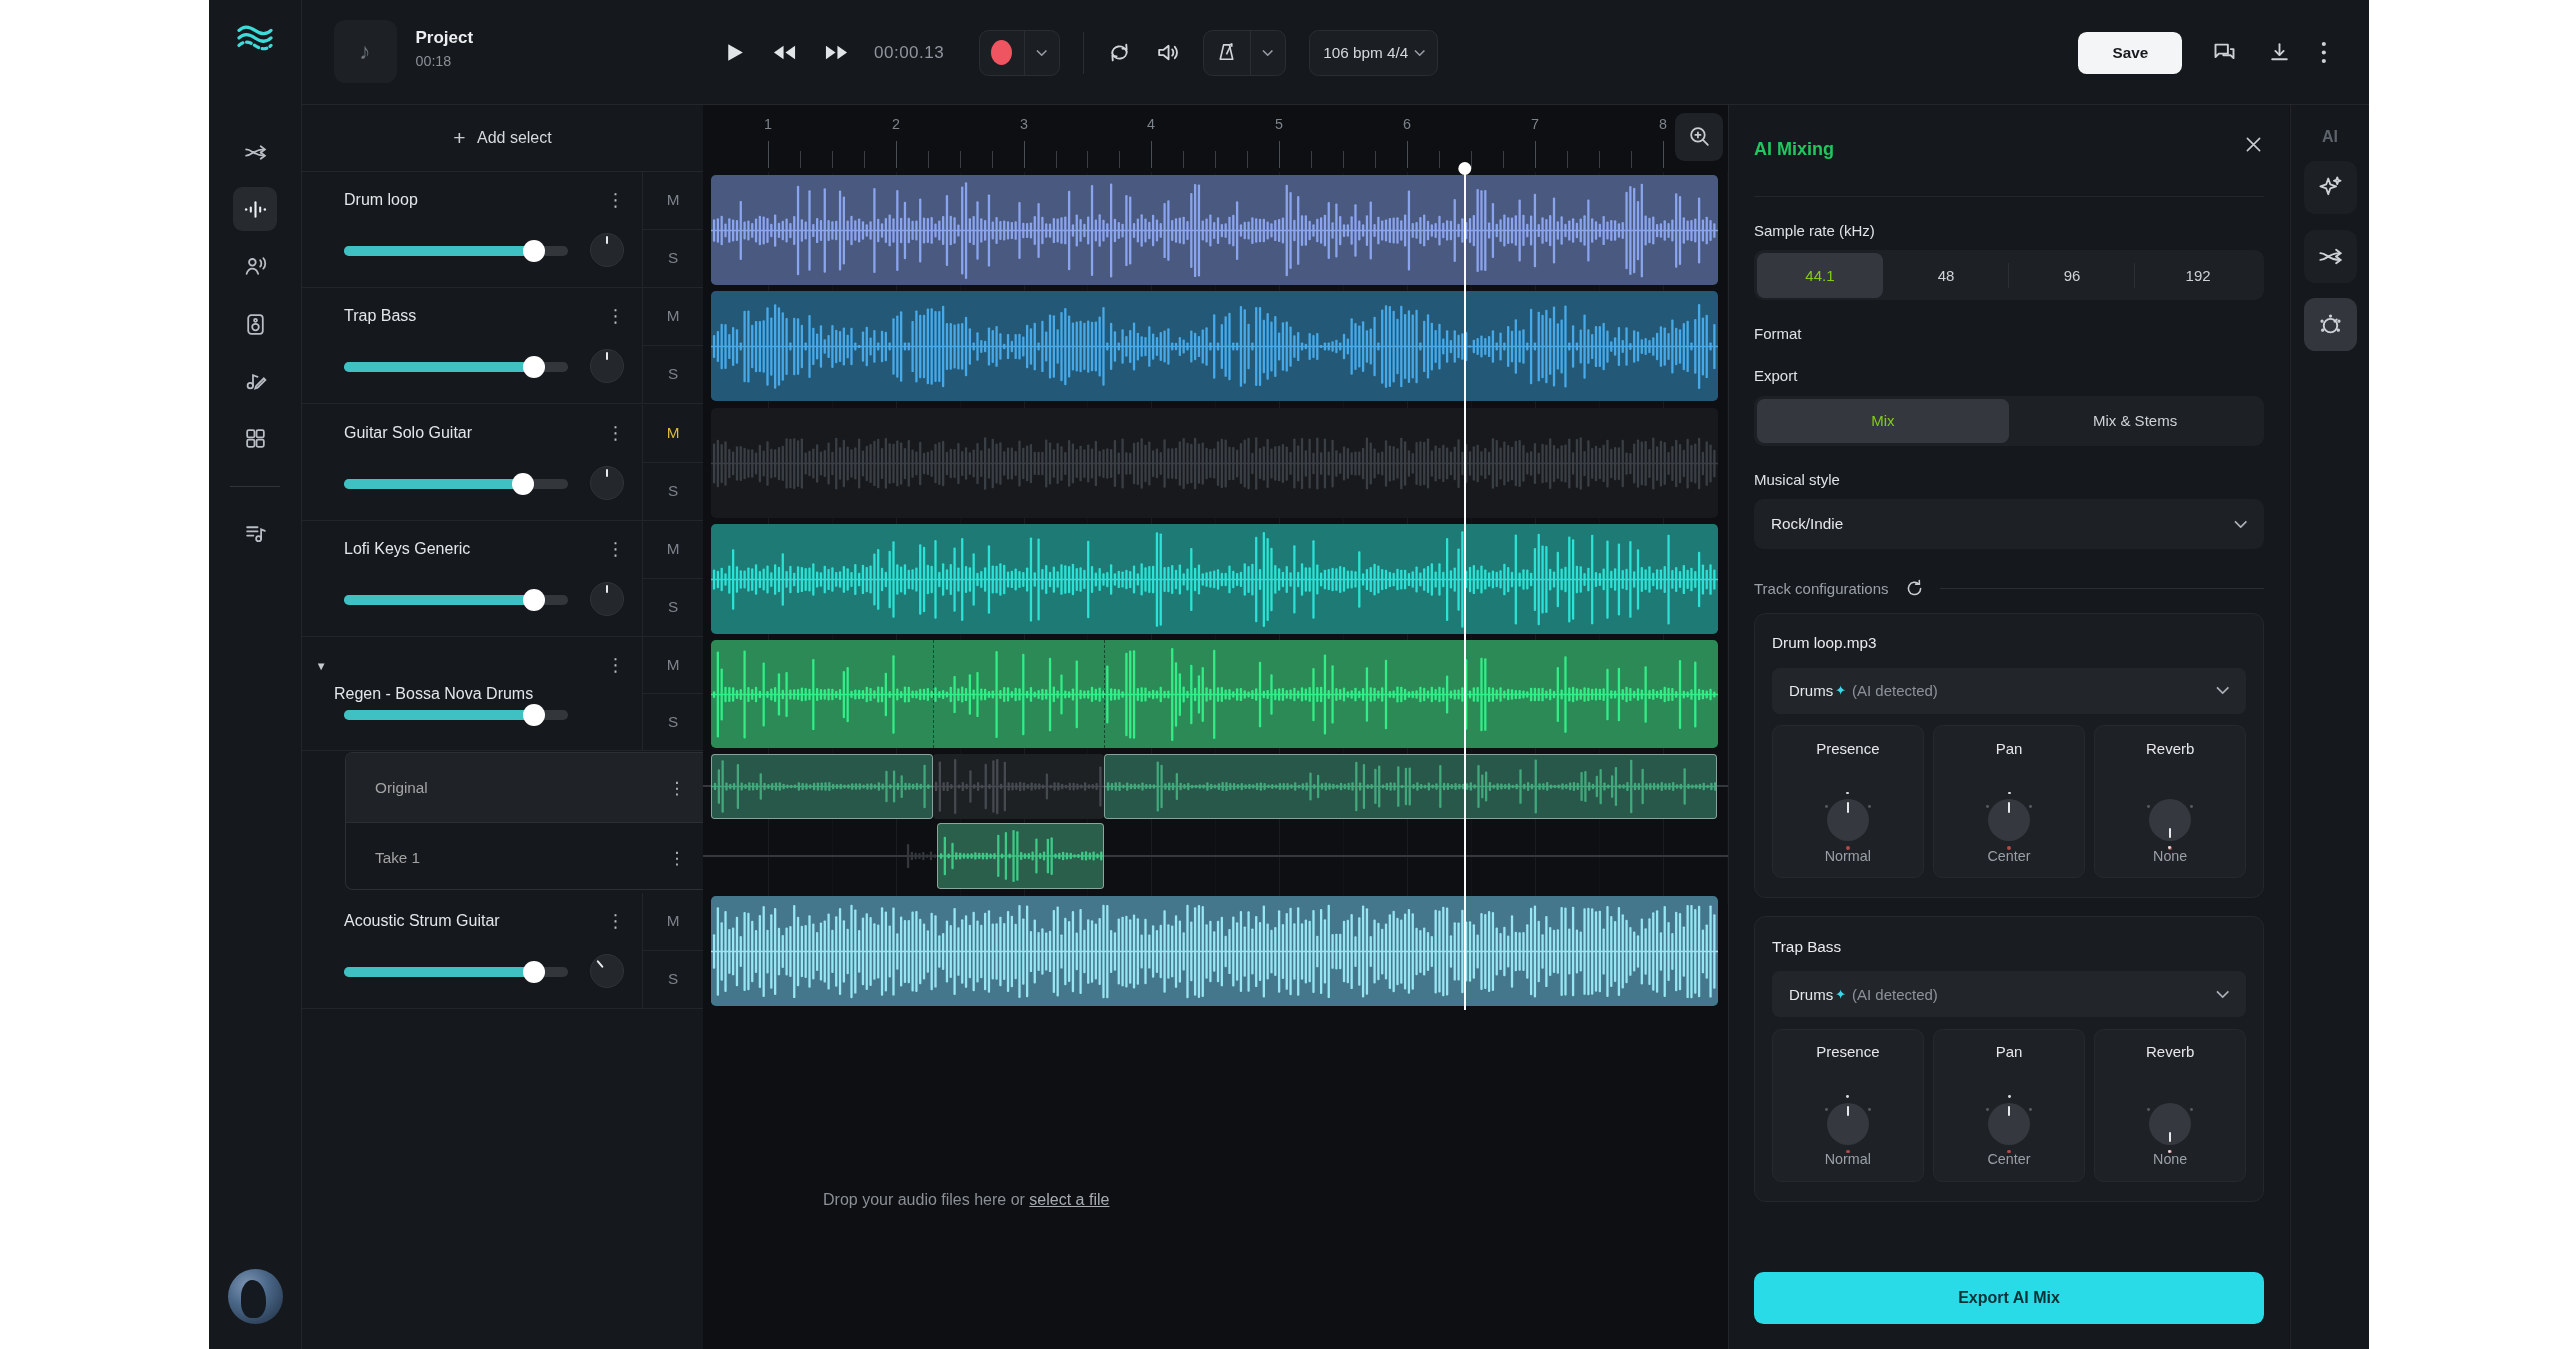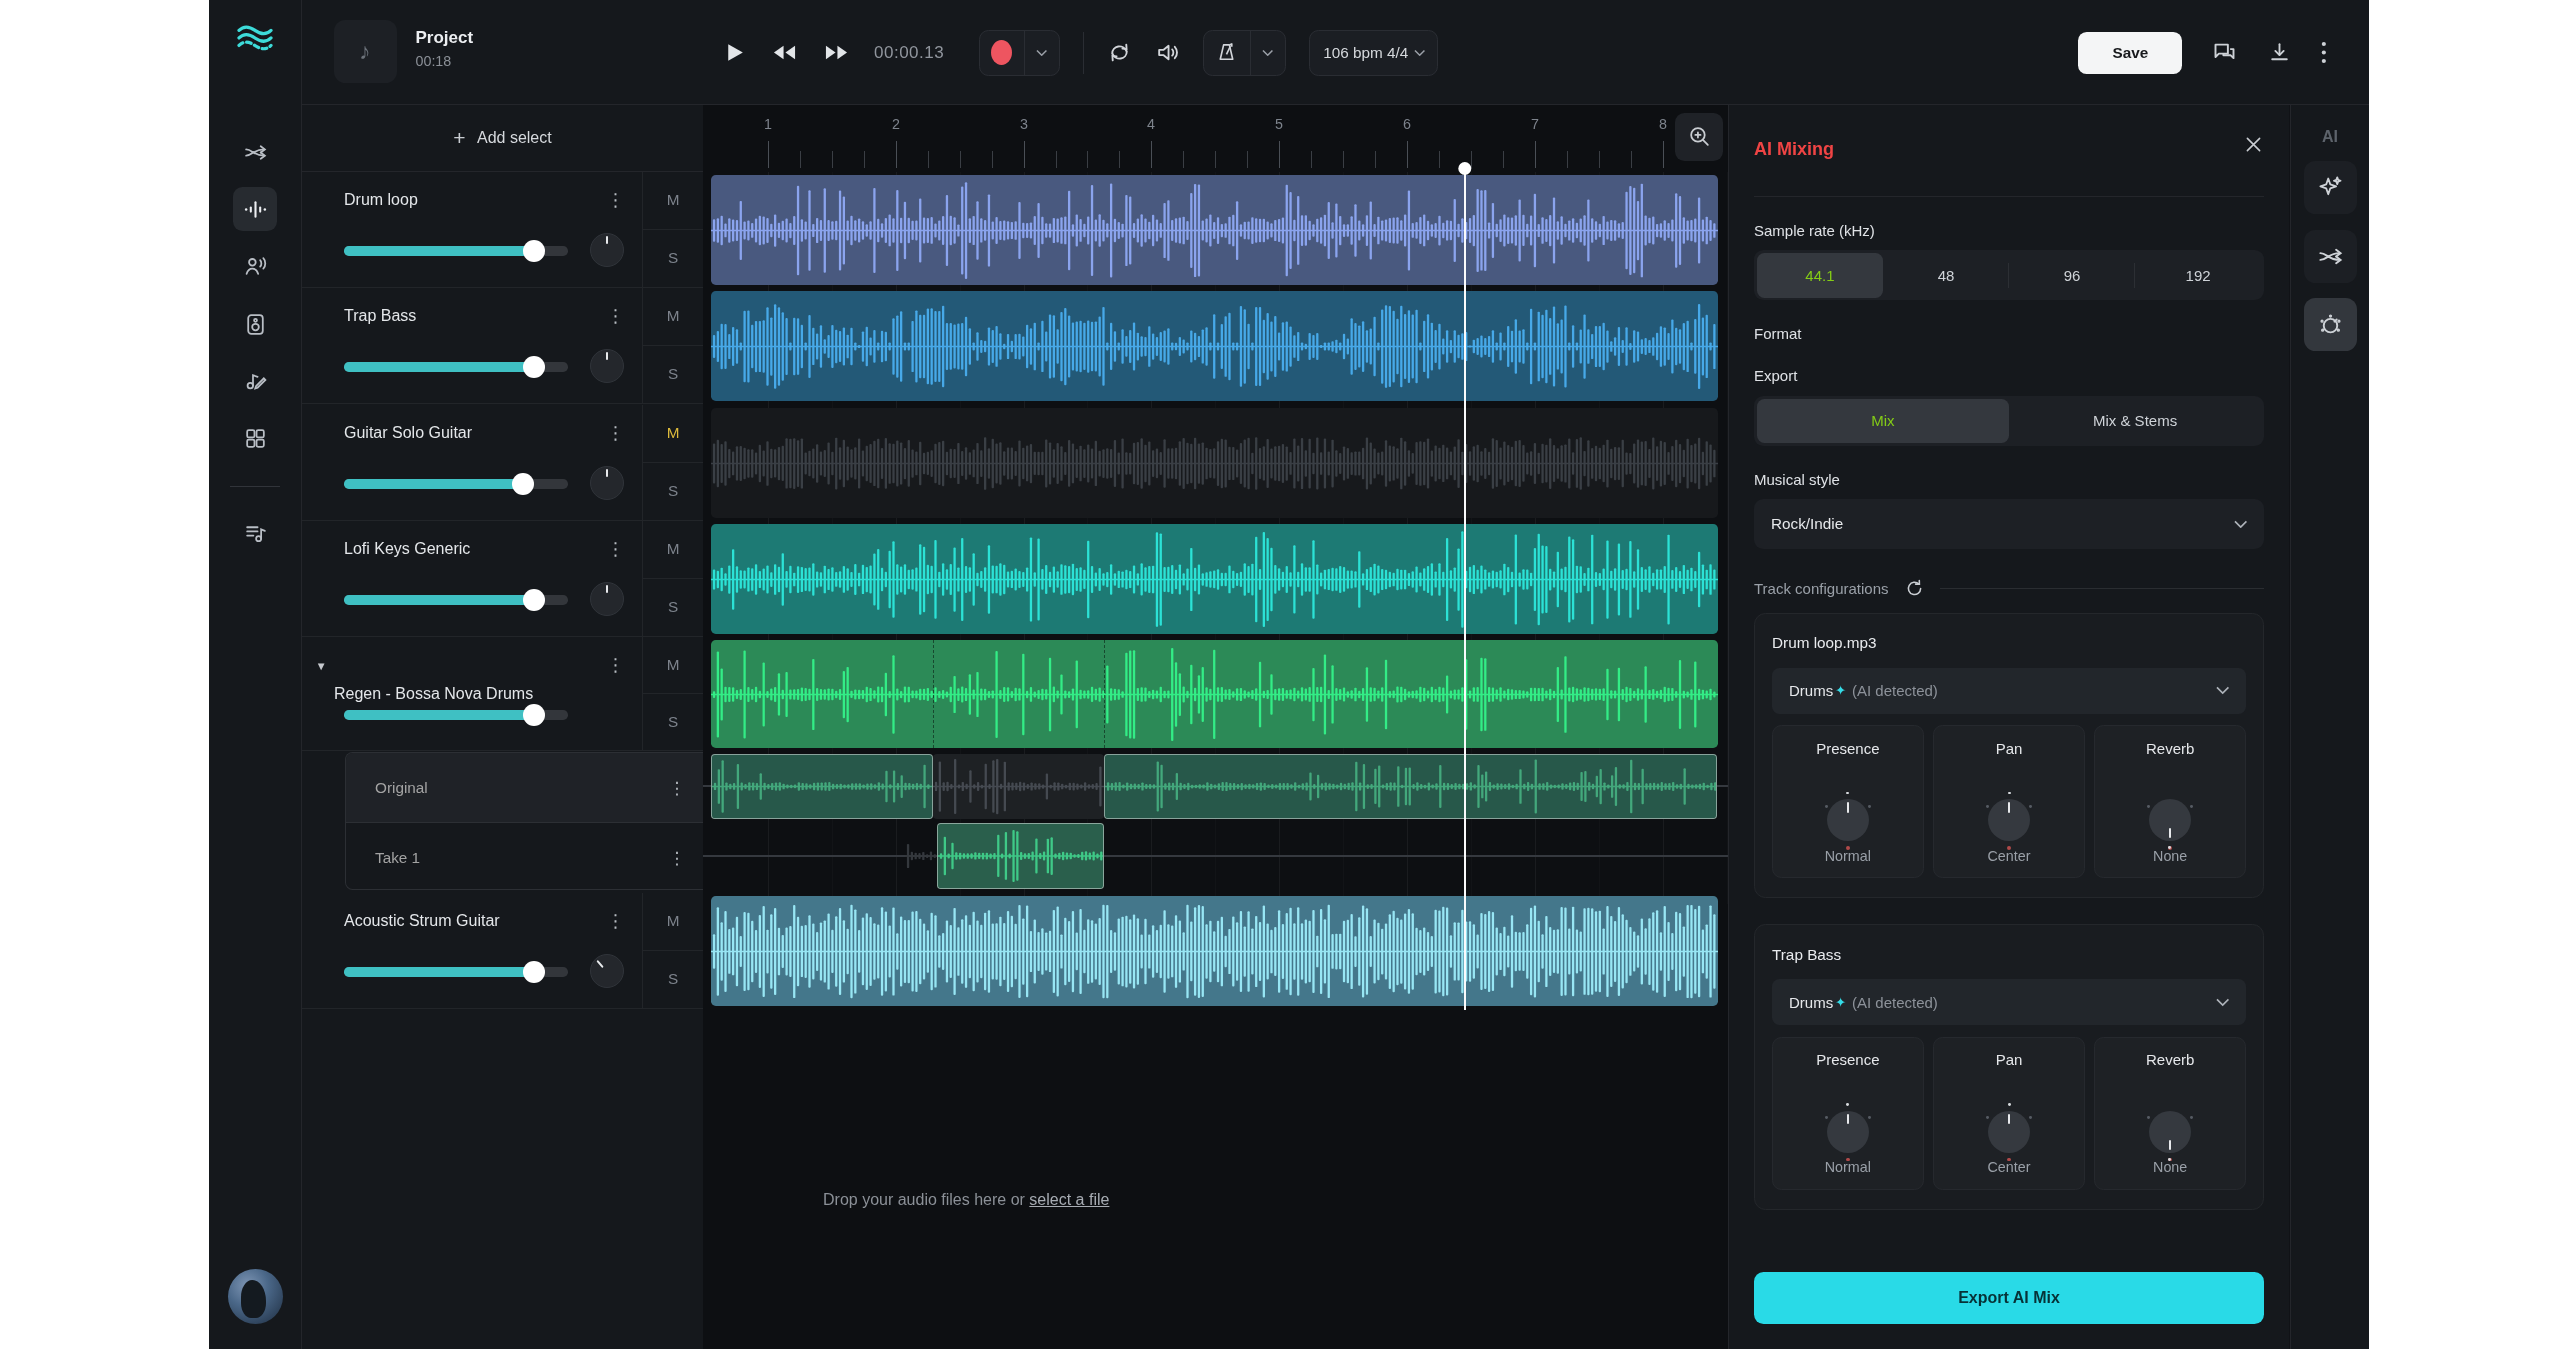--- a/index.html
+++ b/index.html
@@ -72,34 +72,34 @@
   .marker { position:absolute; top:0; bottom:0; width:0; border-left:1.9px dashed rgba(10,20,15,0.55); }
   .lane-line { position:absolute; left:0; right:0; height:1.9px; background:#35393f; }
   .playhead-line { position:absolute; width:1.9px; background:#fafbfc; z-index:6; }
   .playhead-dot { position:absolute; width:13.4px; height:13.4px; border-radius:50%; background:#ffffff; z-index:6; transform:translateX(-50%); }
   .dropzone { position:absolute; font-size:16px; color:#8b9097; z-index:2; }
   .dropzone a { color:#a7acb3; }
 
   
   .panel { position:absolute; left:1426px; top:0; width:561px; height:100%; background:#15181c; border-left:1px solid #24262b; padding:0 25px; }
   .panel-head { position:relative; height:92px; border-bottom:1px solid #24262b; }
-  .panel-title { position:absolute; left:0; top:34px; font-size:18px; font-weight:700; color:#ef4444; }
+  .panel-title { position:absolute; left:0; top:34px; font-size:18px; font-weight:700; color:#22c55e; }
   .close-btn { position:absolute; right:0; top:29px; background:none; border:none; color:#c9cdd2; }
   .sec-label { font-size:15px; color:#dfe2e6; margin:25px 0 11.4px; }
   .sec-label.dim { color:#9aa0a8; }
   .segctl { display:flex; background:#1d2025; border-radius:9.5px; height:50px; padding:2.9px; }
   .segctl .seg { flex:1; display:flex; align-items:center; justify-content:center; font-size:15px; color:#cfd3d8; border-radius:7.6px; position:relative; }
   .segctl .seg.selected { background:#34383e; color:#84cc16; }
   .segctl .seg:not(.selected):not(:last-child)::after { content:""; position:absolute; right:0; top:9.5px; bottom:9.5px; width:1px; background:rgba(255,255,255,0.07); }
   .dd { display:flex; align-items:center; background:#1d2025; border-radius:9.5px; height:50px; padding:0 17px; font-size:15.3px; color:#e6e8eb; }
   .dd .chev { margin-left:auto; color:#aeb3ba; display:flex; }
   .config-row { display:flex; align-items:center; gap:15.3px; margin:29px 0 13.4px; }
   .config-row .rule { flex:1; height:1px; background:#2a2d31; }
   .refresh { background:none; border:none; color:#c9cdd2; display:flex; }
-  .card { background:#191c20; border:1px solid #24272b; border-radius:11.4px; padding:19px 17px; margin-bottom:26px; }
+  .card { background:#191c20; border:1px solid #24272b; border-radius:11.4px; padding:19px 17px; margin-bottom:18px; }
   .card-name { font-size:15.3px; color:#e9ebee; margin:1.9px 0 15.3px; }
   .card .dd { height:46px; background:#22262b; border-radius:7.6px; font-size:15px; }
   .star { color:#35dce8; font-size:13.4px; margin:0 5.7px 0 1.9px; }
   .dd-note { color:#8d929a; }
   .tiles { display:flex; gap:9.5px; margin-top:11.4px; }
   .tile { flex:1; background:#1e2125; border:1px solid #26292e; border-radius:9.5px; height:153px; position:relative; }
   .tile-label { text-align:center; font-size:15px; color:#e6e8eb; margin-top:13.4px; }
   .tile-value { position:absolute; bottom:13.4px; width:100%; text-align:center; font-size:14.3px; color:#9aa0a8; }
   .pknob { position:absolute; left:50%; top:73px; width:42px; height:42px; margin-left:-21px; }
   .pk-body { position:absolute; inset:0; border-radius:50%; background:#35393f; }

